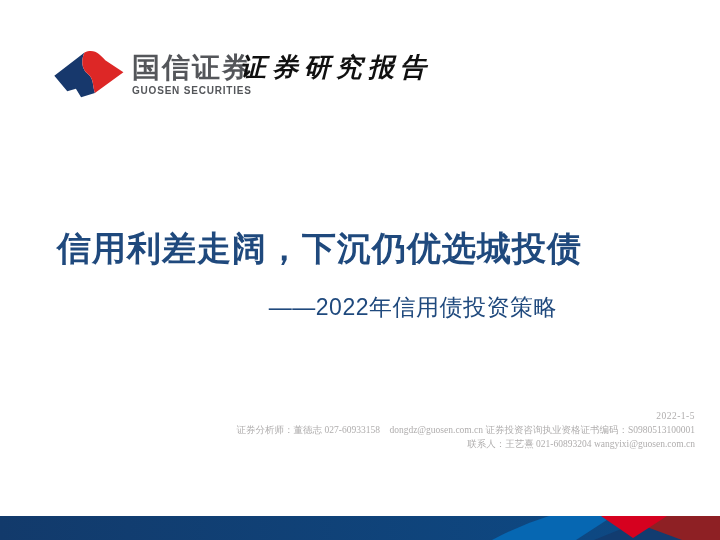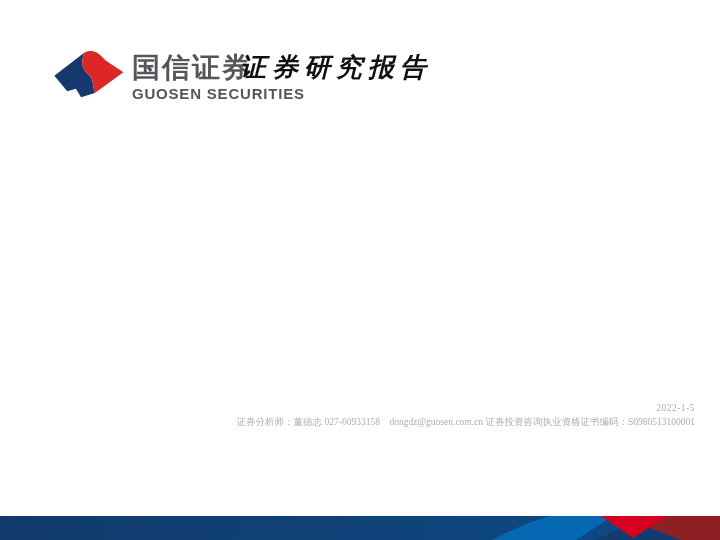--- a/index.html
+++ b/index.html
@@ -9,21 +9,21 @@
   }
   
   .logo{position:absolute;left:50px;top:45px;display:flex;align-items:flex-start;}
   .logo-mark{width:76px;height:58px;display:block;}
   .logo-text{margin-left:6px;margin-top:8px;}
   .logo-cn{
     font-size:28px;font-weight:700;color:#54565a;letter-spacing:2px;
     font-family:"Liberation Sans",sans-serif;line-height:1.05;
   }
   .logo-en{
-    font-size:15px;font-weight:700;color:#54565a;letter-spacing:0.8px;margin-top:3px;
+    font-size:10px;font-weight:700;color:#54565a;letter-spacing:0.8px;margin-top:3px;
     font-family:"Liberation Sans",sans-serif;
   }
   .report-type{
     position:absolute;left:240px;top:50px;
     font-family:"DejaVu Serif","Liberation Serif",serif;
     font-style:italic;font-weight:600;font-size:26px;color:#101010;
     letter-spacing:6px;
   }
   
   .title-block{position:absolute;left:57px;top:226px;width:500px;}
@@ -35,45 +35,50 @@
     margin:20px 0 0 0;text-align:right;
     font-family:"Liberation Sans",sans-serif;
     font-size:23px;font-weight:500;color:#1f497d;letter-spacing:0.5px;white-space:nowrap;
   }
   
   .meta-block{
     position:absolute;right:25px;top:402px;text-align:right;
     font-family:"Liberation Serif","DejaVu Serif",serif;
     font-size:9.5px;color:#afadad;line-height:13.8px;white-space:nowrap;
   }
-  .meta-date{letter-spacing:0.5px;}
+  .meta-date{letter-spacing:0.5px;margin-top:8px;}
   
   .footer-ribbon{position:absolute;left:0;bottom:0;width:720px;height:24px;display:block;}
 </style>
 </head>
 <body>
 
 <div class="page">
 
   <div class="logo">
     <svg class="logo-mark" viewBox="0 0 88 62" aria-hidden="true">
       <path d="M5,33 L40,6 C36,14 36,25 44,31 C51,37 49,44 52,53 L36,58 L30,48 L20,51 Z" fill="#17386c"></path>
       <path d="M40,6 C52,1 58,9 64,15 L85,29 L52,53 C49,44 51,37 44,31 C36,25 36,14 40,6 Z" fill="#dd2726"></path>
     </svg>
     <div class="logo-text">
       <div class="logo-cn">国信证券</div>
       <div class="logo-en">GUOSEN SECURITIES</div>
     </div>
   </div>
   <div class="report-type">证券研究报告</div>
 
+  <div class="title-block">
+    <h1 class="main-title">信用利差走阔，下沉仍优选城投债</h1>
+    <h2 class="sub-title">——2022年信用债投资策略</h2>
+  </div>
 
   <div class="meta-block">
     <div class="meta-date">2022-1-5</div>
     <div class="meta-line">证券分析师：董德志 027-60933158　dongdz@guosen.com.cn 证券投资咨询执业资格证书编码：S0980513100001</div>
+    <div class="meta-line">联系人：王艺熹 021-60893204 wangyixi@guosen.com.cn</div>
   </div>
 
   <svg class="footer-ribbon" viewBox="0 0 720 24" preserveAspectRatio="none" aria-hidden="true">
     <defs>
       <linearGradient id="navgrad" x1="0" y1="0" x2="1" y2="0">
         <stop offset="0" stop-color="#123a6b"></stop>
         <stop offset="1" stop-color="#0d4b87"></stop>
       </linearGradient>
     </defs>
     <rect x="0" y="0" width="720" height="24" fill="url(#navgrad)"></rect>

